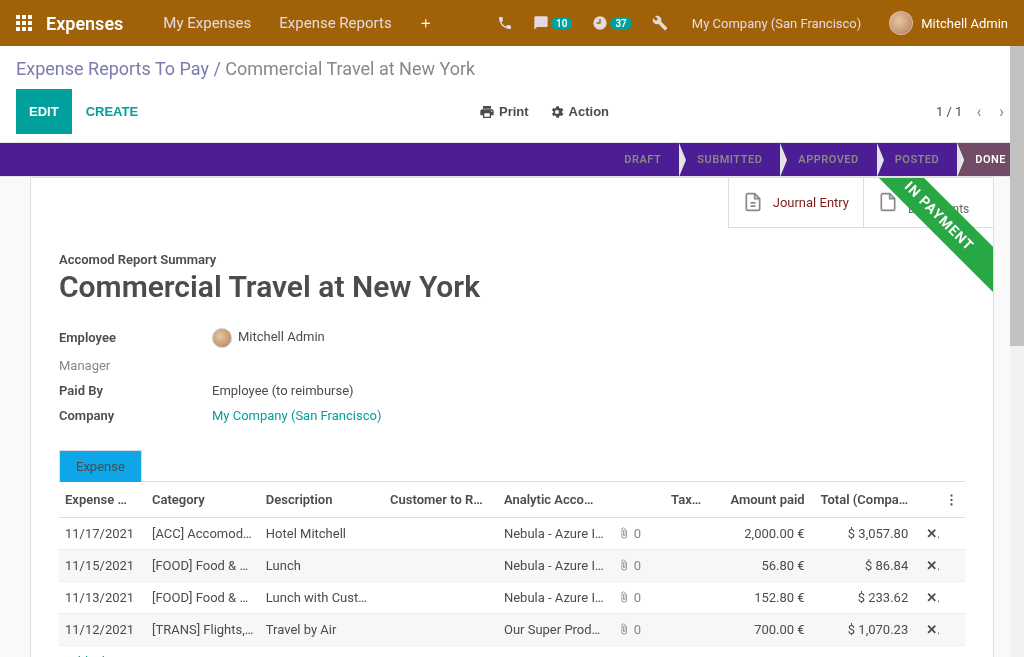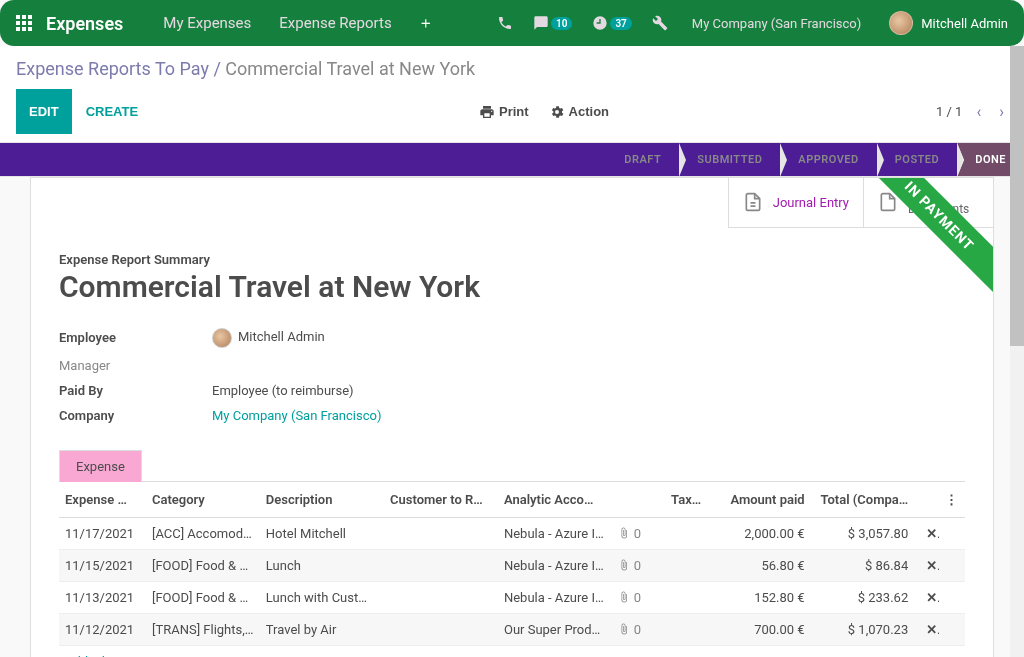--- a/index.html
+++ b/index.html
@@ -1,19 +1,19 @@
 <!DOCTYPE html>
 <html><head>
 <meta charset="utf-8">
 <style>
 * { box-sizing: border-box; margin: 0; padding: 0; }
 body { font-family: -apple-system, BlinkMacSystemFont, "Segoe UI", Roboto, sans-serif; font-size: 13px; color: #4c4c4c; background: #f9f9f9; }
 
 
-.navbar { background: #15803d; height: 46px; display: flex; align-items: center; padding: 0 16px; color: #fff; border-radius: 14px; }
+.navbar { background: #a16207; height: 46px; display: flex; align-items: center; padding: 0 16px; color: #fff; }
 .navbar .brand-icon { display: grid; grid-template-columns: repeat(3,4px); grid-template-rows: repeat(3,4px); gap: 2px; margin-right: 14px; cursor: pointer; }
 .navbar .brand-icon span { background: #fff; width: 4px; height: 4px; }
 .navbar .brand { font-size: 18px; font-weight: 600; margin-right: 26px; }
 .navbar .nav-link { color: #e4d9e1; font-size: 15px; padding: 0 14px; cursor: pointer; }
 .navbar .plus { font-size: 16px; padding: 0 12px; cursor: pointer; }
 .navbar .spacer { flex: 1; }
 .navbar .icon-btn { padding: 0 10px; cursor: pointer; display: flex; align-items: center; color: #e4d9e1; position: relative; }
 .navbar .badge { background: #00A09D; color: #fff; border-radius: 10px; font-size: 10px; padding: 1px 5px; margin-left: 2px; font-weight: 600; }
 .navbar .company { color: #e4d9e1; font-size: 13px; padding: 0 14px; cursor: pointer; }
 .navbar .user { display: flex; align-items: center; gap: 8px; padding-left: 14px; cursor: pointer; }
@@ -40,40 +40,40 @@
 .status-step:last-child::after { display: none; }
 
 
 .sheet-wrap { padding: 0 24px 24px 24px; }
 .sheet { background: #fff; border: 1px solid #ddd; max-width: 964px; margin: 0 auto; position: relative; overflow: hidden; }
 
 
 .stat-buttons { display: flex; justify-content: flex-end; border-bottom: 0; }
 .stat-btn { border: 1px solid #ddd; border-top: none; border-right: none; padding: 10px 14px; display: flex; align-items: center; gap: 10px; cursor: pointer; min-width: 130px; }
 .stat-btn:last-child { border-right: none; }
-.stat-btn .stat-label { font-size: 13px; color: #a21caf; }
+.stat-btn .stat-label { font-size: 13px; color: #7f1d1d; }
 .stat-btn .doc-stack { display: flex; flex-direction: column; font-size: 12px; color: #666; line-height: 1.2; }
 
 
 .ribbon { position: absolute; top: 22px; right: -42px; background: #28a745; color: #fff; font-weight: 700; padding: 8px 50px; transform: rotate(45deg); font-size: 14px; letter-spacing: 1px; }
 
 
 .form-body { padding: 24px 28px; }
 .summary-label { font-size: 13px; color: #4c4c4c; font-weight: 600; margin-bottom: 2px; }
 h1.title { font-size: 30px; font-weight: 600; color: #4c4c4c; margin-bottom: 24px; }
 .info-row { display: flex; margin-bottom: 10px; align-items: center; }
 .info-row .lbl { width: 153px; color: #4c4c4c; font-weight: 600; font-size: 13px; }
 .info-row .val { color: #4c4c4c; }
 .info-row .val.link { color: #00A09D; cursor: pointer; }
 .mini-avatar { width: 20px; height: 20px; border-radius: 50%; display: inline-block; vertical-align: middle; margin-right: 6px; background: radial-gradient(circle at 40% 40%, #e8c7a3, #b07d56); border: 1px solid #ccc; }
 
 
 .tabs { margin-top: 26px; border-bottom: 1px solid #ddd; display: flex; }
 .tab { padding: 8px 16px; border: 1px solid transparent; border-bottom: none; cursor: pointer; color: #666; position: relative; top: 1px; background: #fff; }
-.tab.active { border-color: #ddd; color: #4c4c4c; background: #f9a8d4; }
+.tab.active { border-color: #ddd; color: #4c4c4c; background: #0ea5e9; }
 .tab:not(.active) { background: transparent; }
 
 
 table.expense-table { width: 100%; border-collapse: collapse; margin-top: 0; }
 table.expense-table th { text-align: left; font-weight: 600; color: #4c4c4c; padding: 10px 6px; border-bottom: 1px solid #ddd; font-size: 13px; white-space: nowrap; overflow: hidden; text-overflow: ellipsis; }
 table.expense-table th.num, table.expense-table td.num { text-align: right; }
 table.expense-table td { padding: 8px 6px; border-bottom: 1px solid #eee; font-size: 13px; white-space: nowrap; overflow: hidden; text-overflow: ellipsis; max-width: 0; }
 table.expense-table tr:nth-child(even) td { background: #f7f7f7; }
 .attach-cell { display: flex; align-items: center; gap: 4px; color: #888; }
 .row-x { color: #4c4c4c; font-weight: 700; cursor: pointer; padding-left: 6px; }
@@ -192,21 +192,21 @@
         <div class="doc-stack">
           <span>0</span>
           <span>Documents</span>
         </div>
       </div>
     </div>
 
     <div class="ribbon">IN PAYMENT</div>
 
     <div class="form-body">
-      <div class="summary-label">Expense Report Summary</div>
+      <div class="summary-label">Accomod Report Summary</div>
       <h1 class="title">Commercial Travel at New York</h1>
 
       <div class="info-row">
         <div class="lbl">Employee</div>
         <div class="val"><span class="mini-avatar"></span><span>Mitchell Admin</span></div>
       </div>
       <div class="info-row">
         <div class="lbl muted" style="font-weight:400;color:#888">Manager</div>
       </div>
       <div class="info-row">

